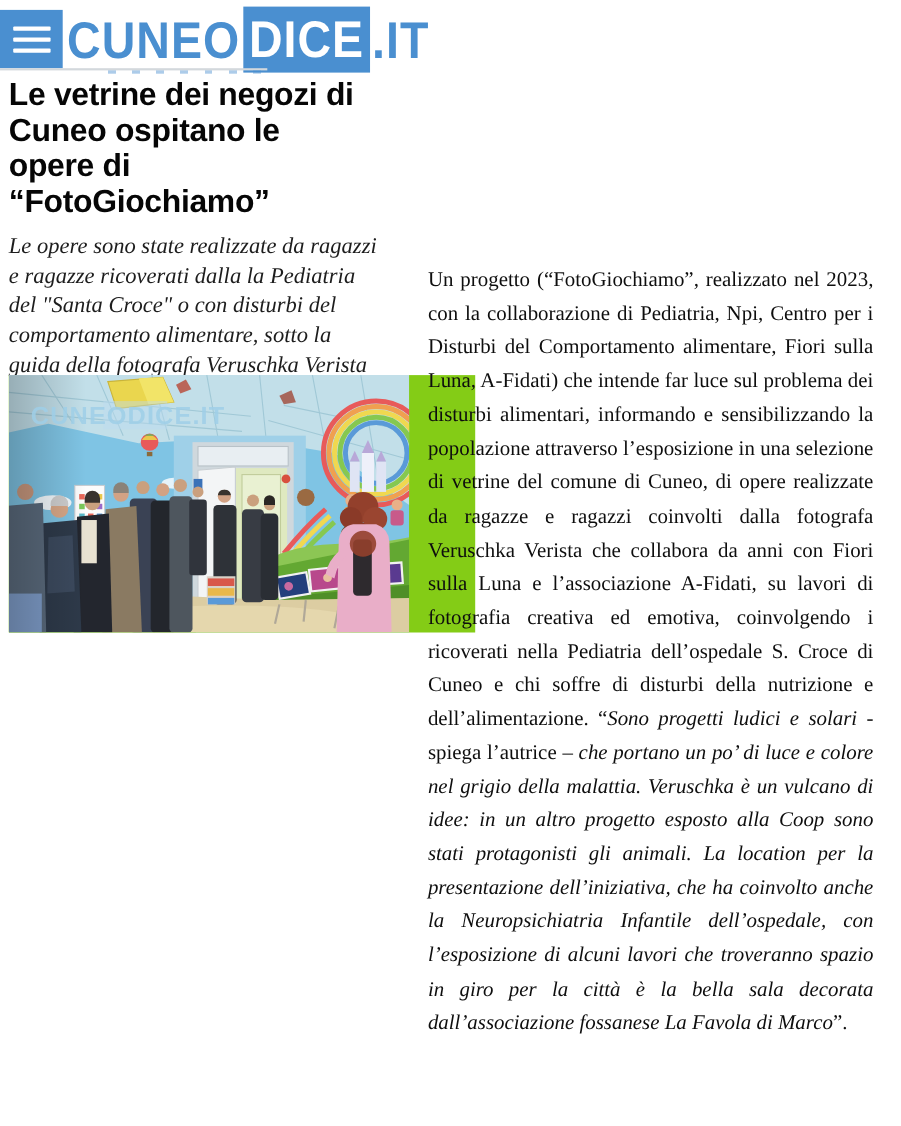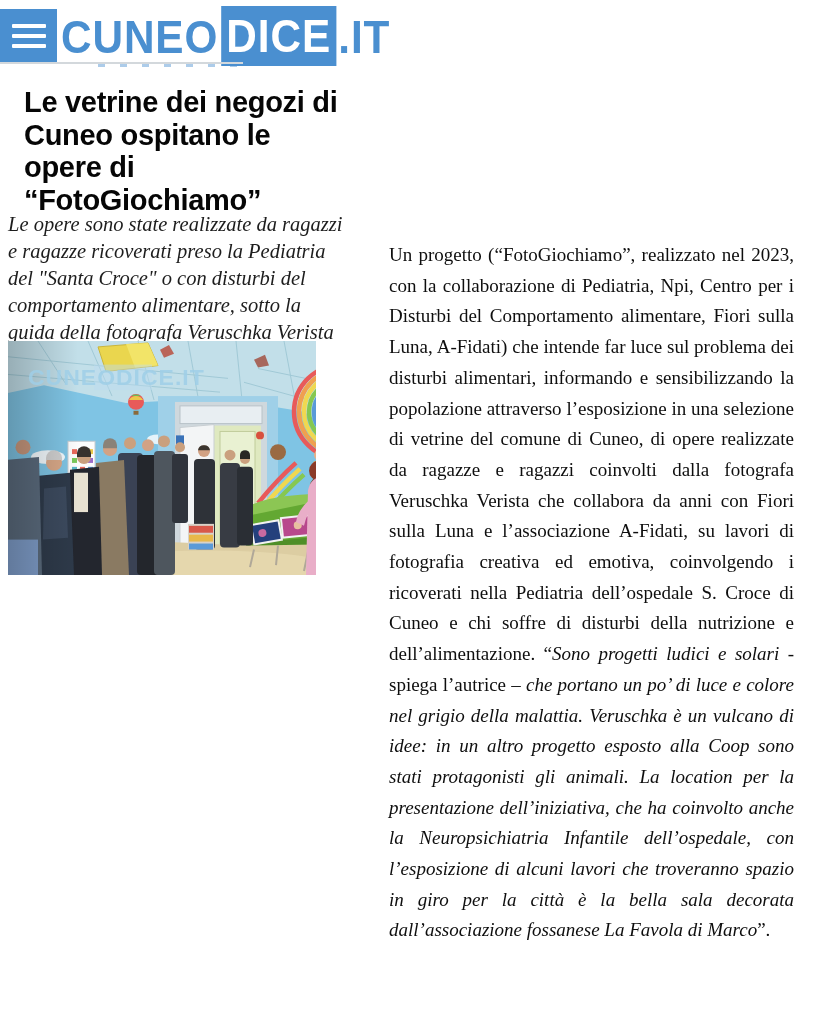--- a/index.html
+++ b/index.html
@@ -14,28 +14,28 @@
   .logo{position:absolute;left:61px;top:8px;height:56px;display:flex;align-items:center;
         font-weight:bold;font-size:47px;letter-spacing:1px;color:var(--brand,#4a8fd0);
         transform:scaleX(.9);transform-origin:left center;white-space:nowrap;cursor:pointer;}
   .logo .dice{background:var(--brand,#4a8fd0);color:#fff;padding:2px 6px 3px 6px;margin-left:3px;}
   .logo .tld{margin-left:2px;}
   .header-rule{position:absolute;left:0;top:62px;width:243px;height:2px;background:#d3d8dc;}
   .header-remnant{position:absolute;left:98px;top:64px;width:150px;height:3px;opacity:.65;
         background:repeating-linear-gradient(90deg,rgba(74,143,208,.7) 0 7px,transparent 7px 22px);}
 
   
-  .headline{position:absolute;left:8px;top:70px;width:382px;margin:16px;
+  .headline{position:absolute;left:8px;top:70px;width:382px;margin:0;
             font-size:29px;line-height:32.5px;font-weight:bold;color:#060606;
             letter-spacing:-.3px;white-space:pre-line;}
   .lead{position:absolute;left:8px;top:211px;width:386px;margin:0;
         font-family:"Liberation Serif",serif;font-style:italic;
         font-size:20.5px;line-height:27px;color:#1d1d1d;white-space:pre-line;}
-  .photo{position:absolute;left:8px;top:341px;width:308px;height:234px;margin:0;
-         overflow:hidden;background:#15803d;}
+  .photo{position:absolute;left:8px;top:341px;width:424px;height:234px;margin:0;
+         overflow:hidden;background:#84cc16;}
   .photo svg{display:block;}
 
   
   .body-col{position:absolute;left:389px;top:240px;width:405px;
             font-family:"Liberation Serif",serif;font-size:19px;line-height:30.7px;
             color:#0e0e0e;text-align:justify;}
   .body-col p{margin:0;}
   .body-col .it{font-style:italic;}
 </style>
 </head>
@@ -54,21 +54,21 @@
       <span class="tld">.IT</span>
   </div>
   <div class="header-rule"></div>
   <div class="header-remnant"></div>
 
   <h1 class="headline">Le vetrine dei negozi di
 Cuneo ospitano le
 opere di
 “FotoGiochiamo”</h1>
   <p class="lead">Le opere sono state realizzate da ragazzi
-e ragazze ricoverati preso la Pediatria
+e ragazze ricoverati dalla la Pediatria
 del "Santa Croce" o con disturbi del
 comportamento alimentare, sotto la
 guida della fotografa Veruschka Verista</p>
 
   <figure class="photo">
     <svg width="364" height="234" viewBox="0 0 364 238" preserveAspectRatio="none">
 
       <rect x="0" y="0" width="364" height="238" fill="#7fc4e4"></rect>
 
       <polygon points="0,0 364,0 364,120 296,72 212,58 118,63 36,45 0,53" fill="#c2dfe9"></polygon>

